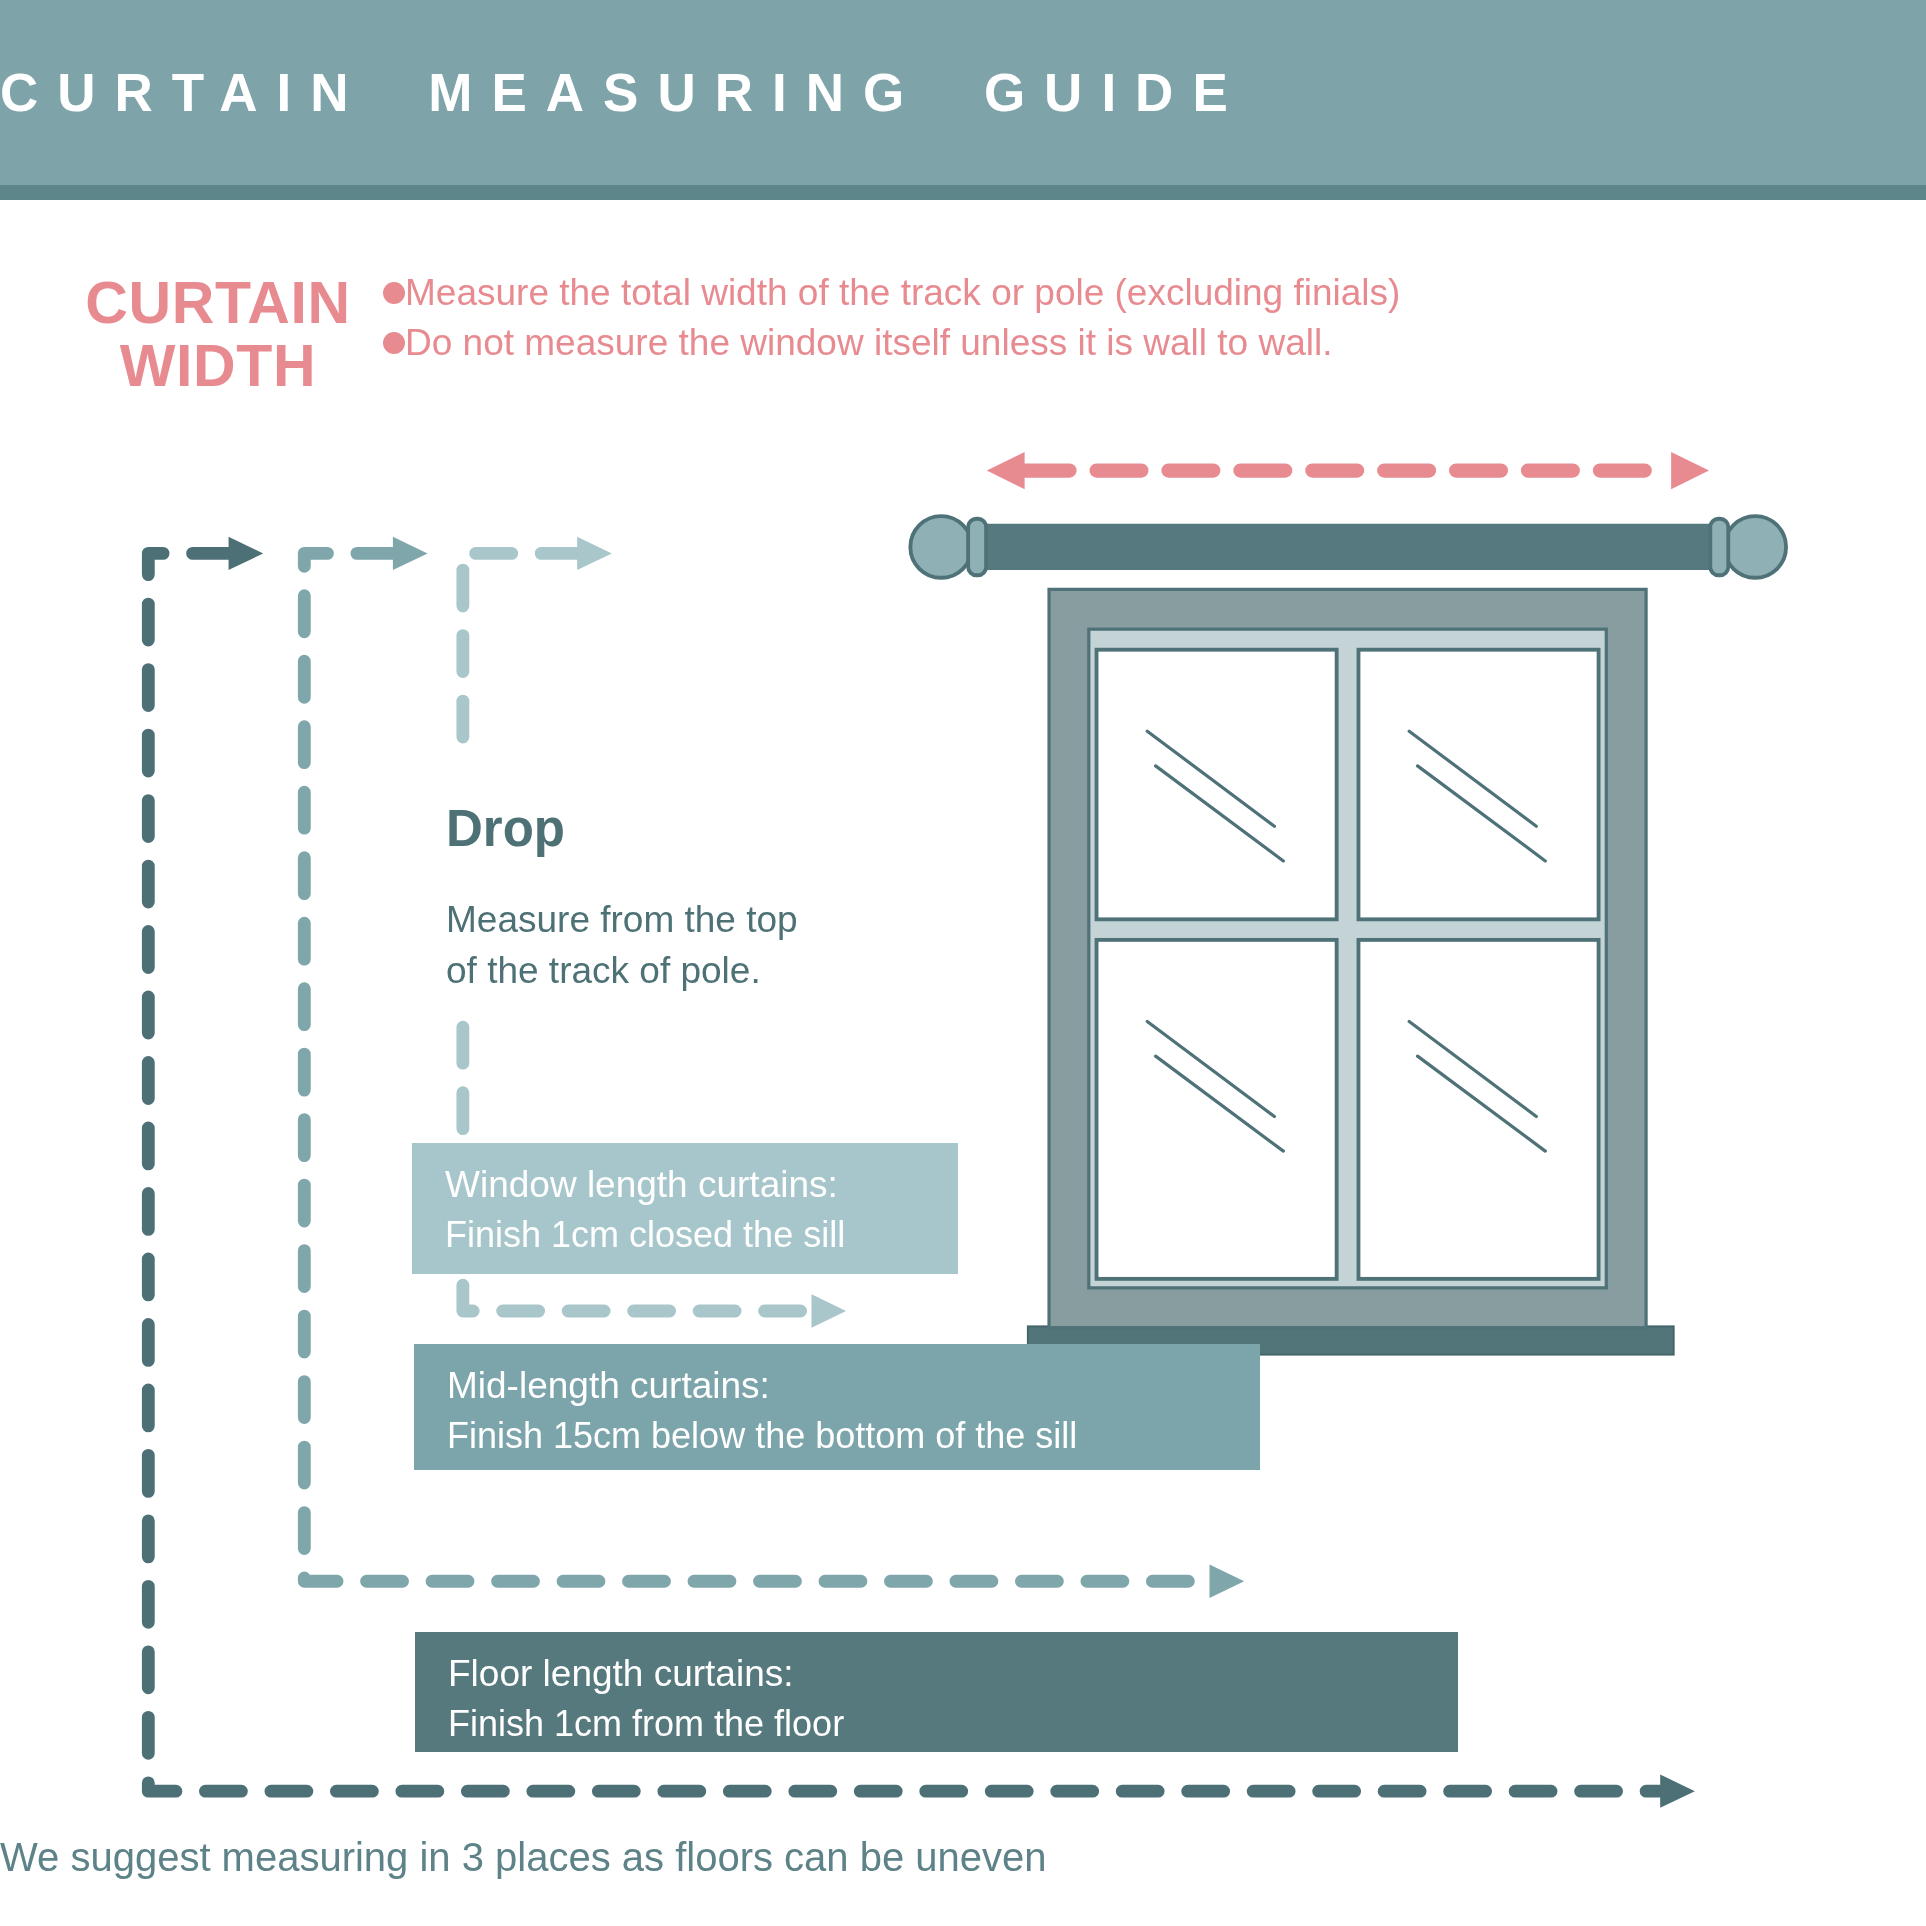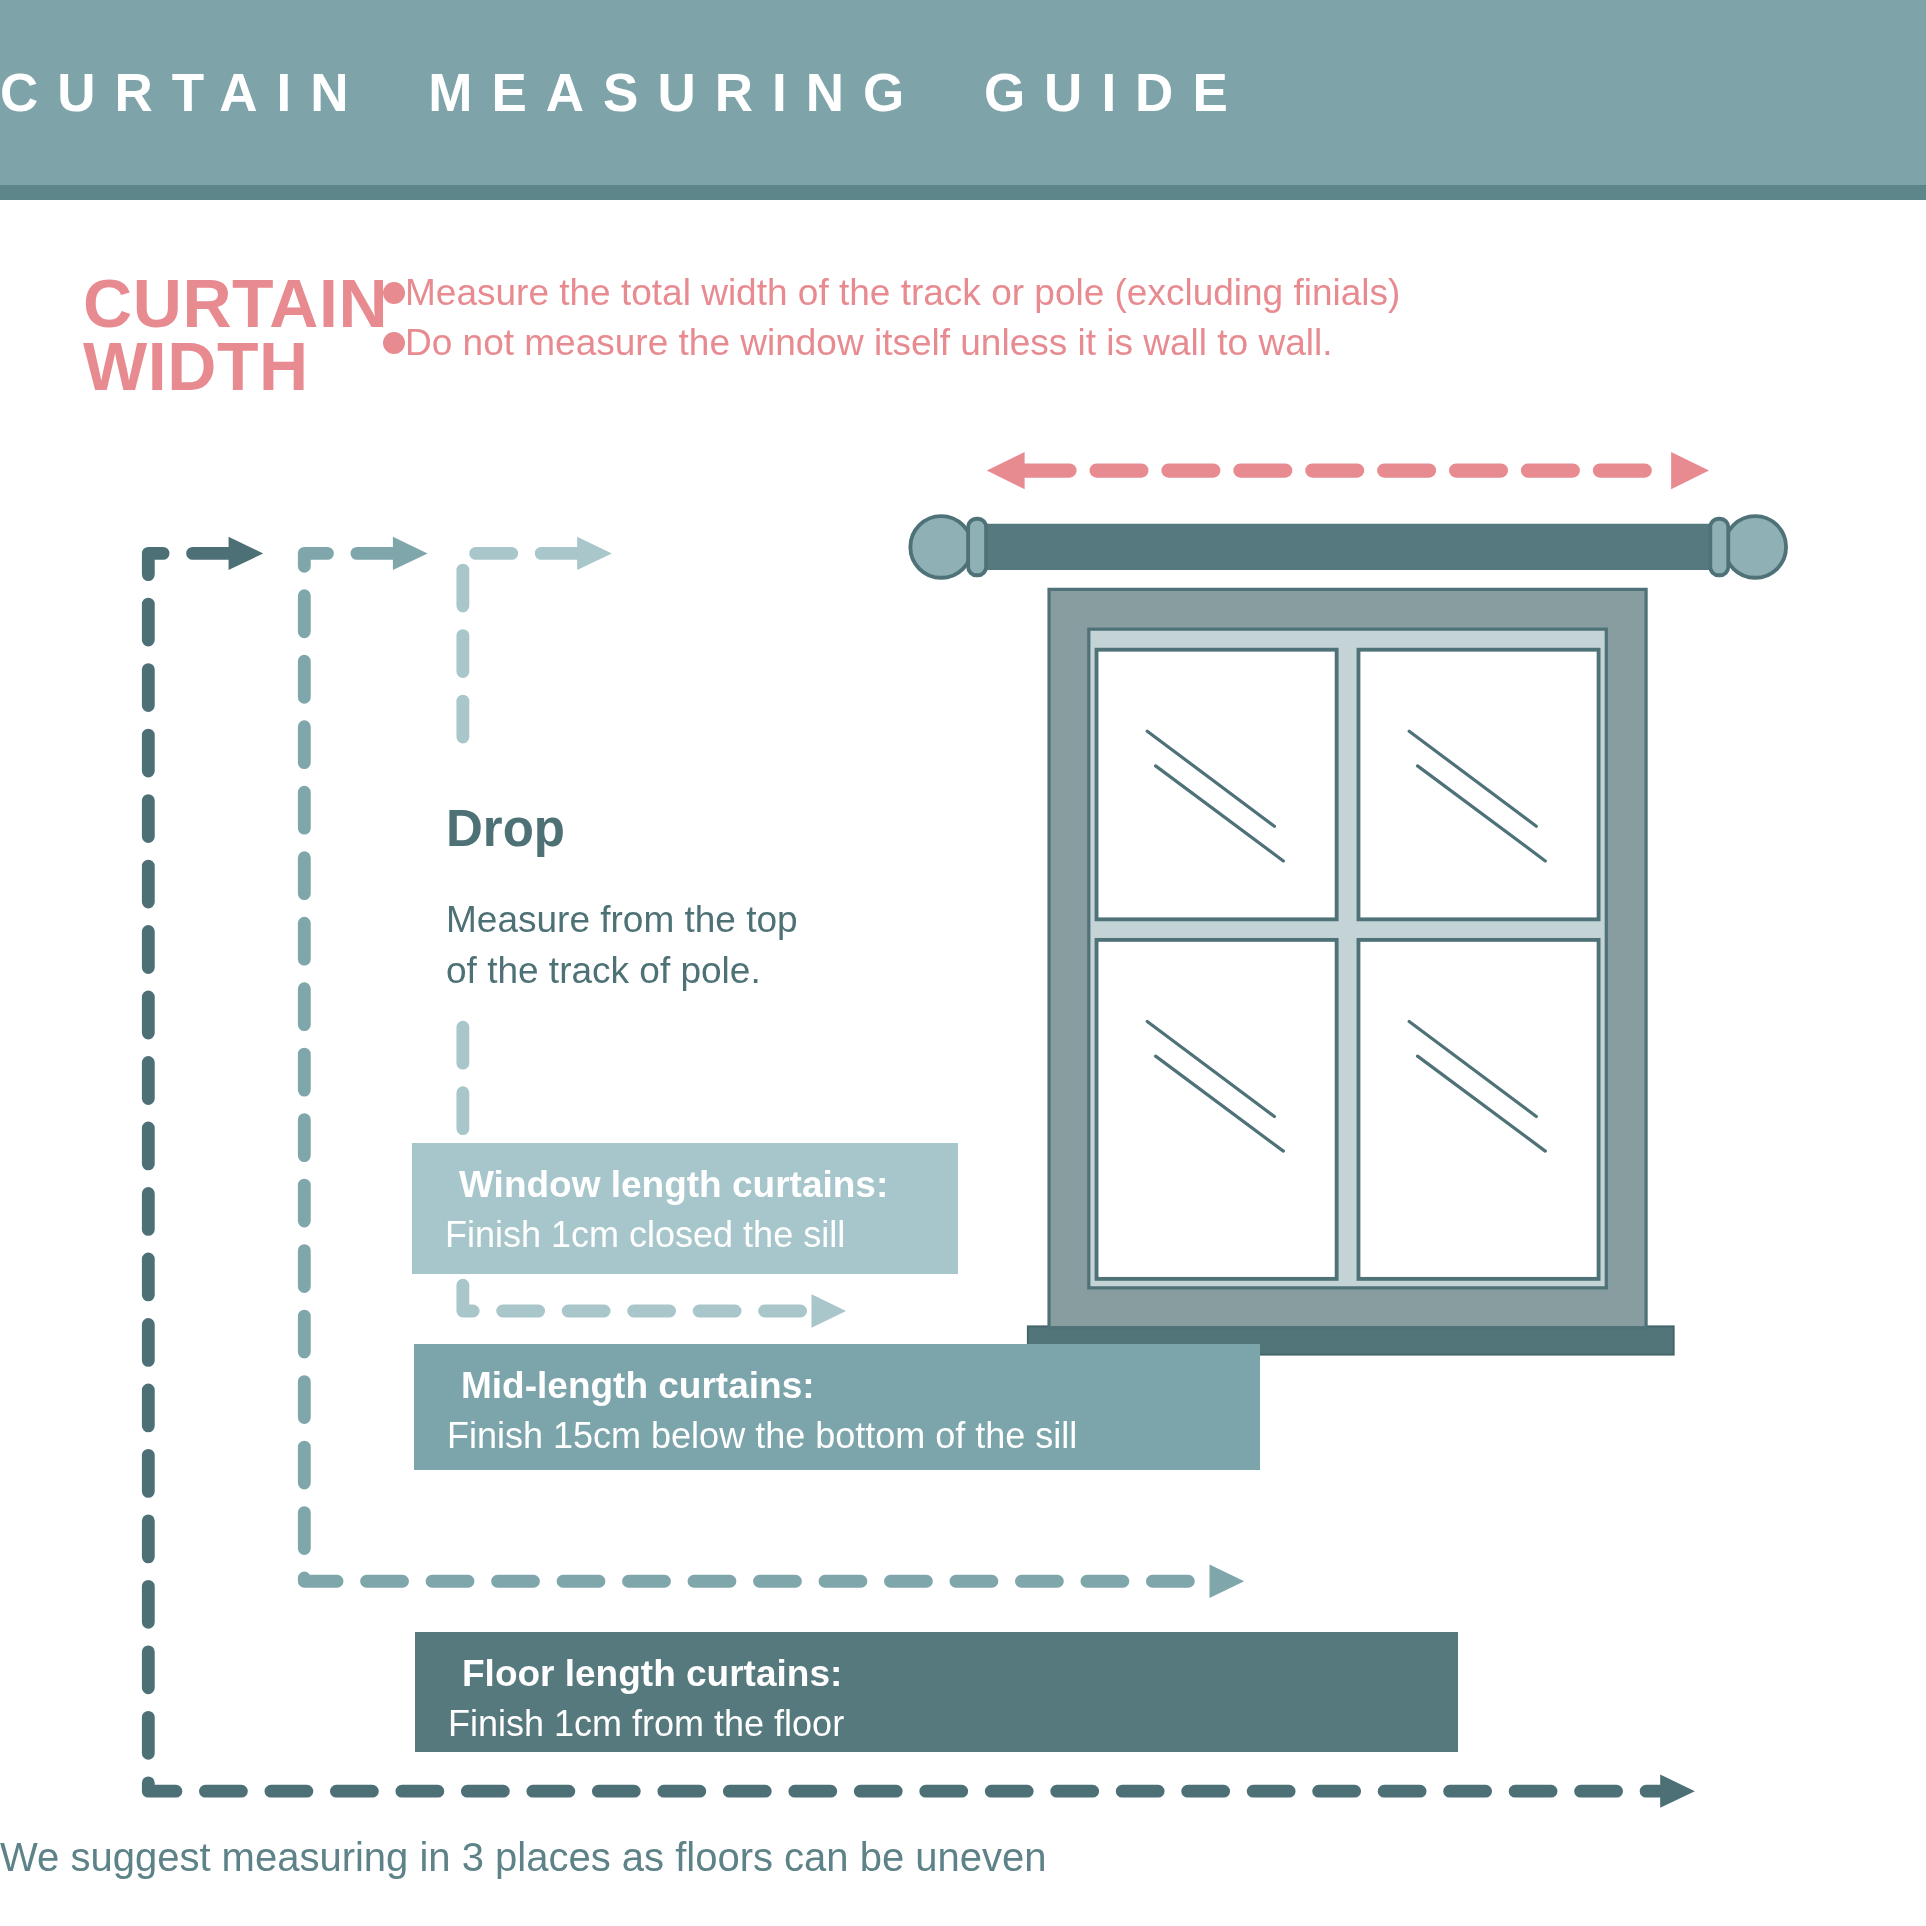--- a/index.html
+++ b/index.html
@@ -6,36 +6,36 @@
   body{width:1926px;height:1926px;font-family:"Liberation Sans", sans-serif;}
   .stage{position:relative;width:1926px;height:1926px;overflow:hidden;background:#ffffff;}
 
   
   .header-band{position:absolute;left:0;top:0;width:1926px;height:185px;background:var(--header_bg);}
   .header-strip{position:absolute;left:0;top:185px;width:1926px;height:15.4px;background:var(--header_strip);}
   .page-title{position:absolute;left:0;top:0;width:1926px;height:185px;line-height:185px;
     text-align:left;color:#ffffff;font-weight:bold;font-size:53px;letter-spacing:19px;word-spacing:27px;}
 
   
-  .cw-label{position:absolute;left:83px;top:272px;width:270px;text-align:left;
-    color:var(--pink);font-weight:bold;font-size:68px;line-height:63px;letter-spacing:0.6px;}
+  .cw-label{position:absolute;left:83px;top:272px;width:270px;text-align:center;
+    color:var(--pink);font-weight:bold;font-size:59px;line-height:63px;letter-spacing:0.6px;}
   .bullet-list{position:absolute;left:383px;top:268px;}
   .bullet-row{display:flex;align-items:center;height:50px;}
   .bullet-dot{width:22px;height:22px;border-radius:50%;background:var(--pink);flex:0 0 auto;}
   .bullet-text{color:var(--pink);font-size:37px;white-space:nowrap;}
 
   
   .drop-heading{position:absolute;left:446px;top:799px;color:var(--dark_text);
     font-weight:bold;font-size:51px;}
   .drop-para{position:absolute;left:446px;top:894px;color:var(--dark_text);
     font-size:37px;line-height:51px;white-space:nowrap;}
 
   
   .len-box{position:absolute;color:#ffffff;padding:16.7px 0 0 33px;box-sizing:border-box;}
-  .len-box .box-title{font-size:37px;font-weight:bold;line-height:49px;white-space:nowrap;margin-left:14px;}
+  .len-box .box-title{font-size:37px;font-weight:normal;line-height:49px;white-space:nowrap;}
   .len-box .box-sub{font-size:36px;line-height:51px;white-space:nowrap;}
   .box-window{left:412px;top:1143px;width:546px;height:131px;background:var(--light_teal);}
   .box-mid{left:414px;top:1344px;width:846px;height:126px;background:var(--medium_teal);}
   .box-floor{left:415px;top:1632px;width:1043px;height:120px;background:var(--dark_box);}
 
   
   .footer-note{position:absolute;left:0;top:1835px;width:1926px;
     color:var(--footer_text);font-size:40px;}
 
   

